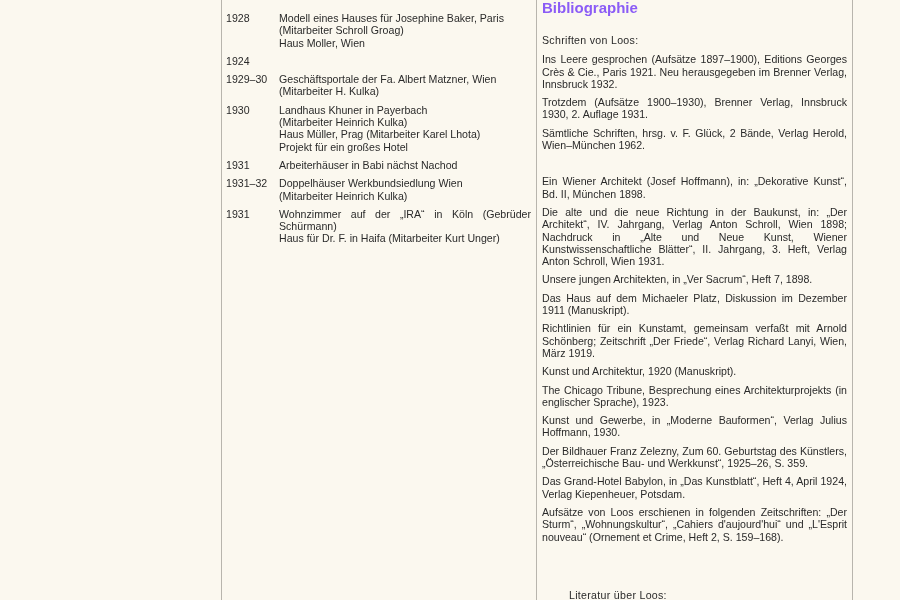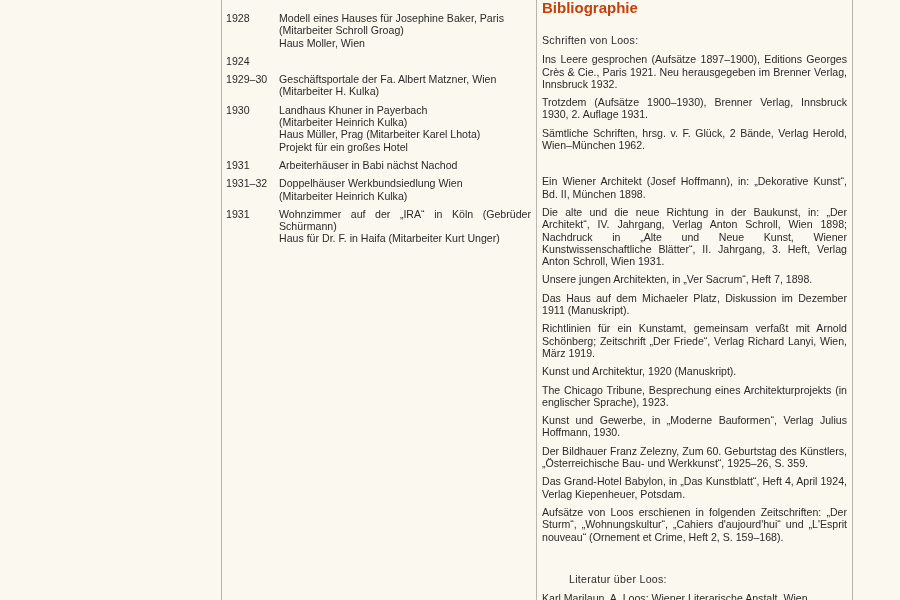--- a/index.html
+++ b/index.html
@@ -19,21 +19,21 @@
   .work-entry:first-child { margin-top:12px; }
   .work-year { width:53px; flex:0 0 53px; }
   .work-lines { flex:1; text-align:justify; }
   .work-line { display:block; }
   .col-biblio {
     position:absolute; left:541px; top:0; width:306px;
     font-size:10.6px; line-height:12.3px;
   }
   .biblio-title {
     font-weight:bold; font-size:15px; line-height:16px; margin:0 0 0 1px;
-    color:#c2410c;
+    color:#8b5cf6;
   }
   .biblio-sub { margin:18px 0 7px 1px; letter-spacing:0.3px; }
   .biblio-entry { text-align:justify; margin:0 0 6px 1px; }
   .gap { height:18px; }
   .gap-lg { height:24px; }
 </style>
 </head>
 <body>
 
 <div class="rule" style="left:221px;"></div>
@@ -102,15 +102,15 @@
   <div class="biblio-entry">Unsere jungen Architekten, in „Ver Sacrum“, Heft 7, 1898.</div>
   <div class="biblio-entry">Das Haus auf dem Michaeler Platz, Diskussion im Dezember 1911 (Manuskript).</div>
   <div class="biblio-entry">Richtlinien für ein Kunstamt, gemeinsam verfaßt mit Arnold Schönberg; Zeitschrift „Der Friede“, Verlag Richard Lanyi, Wien, März 1919.</div>
   <div class="biblio-entry">Kunst und Architektur, 1920 (Manuskript).</div>
   <div class="biblio-entry">The Chicago Tribune, Besprechung eines Architekturprojekts (in englischer Sprache), 1923.</div>
   <div class="biblio-entry">Kunst und Gewerbe, in „Moderne Bauformen“, Verlag Julius Hoffmann, 1930.</div>
   <div class="biblio-entry">Der Bildhauer Franz Zelezny, Zum 60. Geburtstag des Künstlers, „Österreichische Bau- und Werkkunst“, 1925–26, S. 359.</div>
   <div class="biblio-entry">Das Grand-Hotel Babylon, in „Das Kunstblatt“, Heft 4, April 1924, Verlag Kiepenheuer, Potsdam.</div>
   <div class="biblio-entry">Aufsätze von Loos erschienen in folgenden Zeitschriften: „Der Sturm“, „Wohnungskultur“, „Cahiers d'aujourd'hui“ und „L'Esprit nouveau“ (Ornement et Crime, Heft 2, S. 159–168).</div>
   <div class="gap-lg"></div>
-  <div class="biblio-sub" style="margin-top:0;padding-left:27px;">Literatur über Loos:</div>
+  <div class="biblio-sub" style="margin-top:16px;padding-left:27px;">Literatur über Loos:</div>
   <div class="biblio-entry">Karl Marilaun, A. Loos; Wiener Literarische Anstalt, Wien</div>
 </section>
 
 </body></html>

